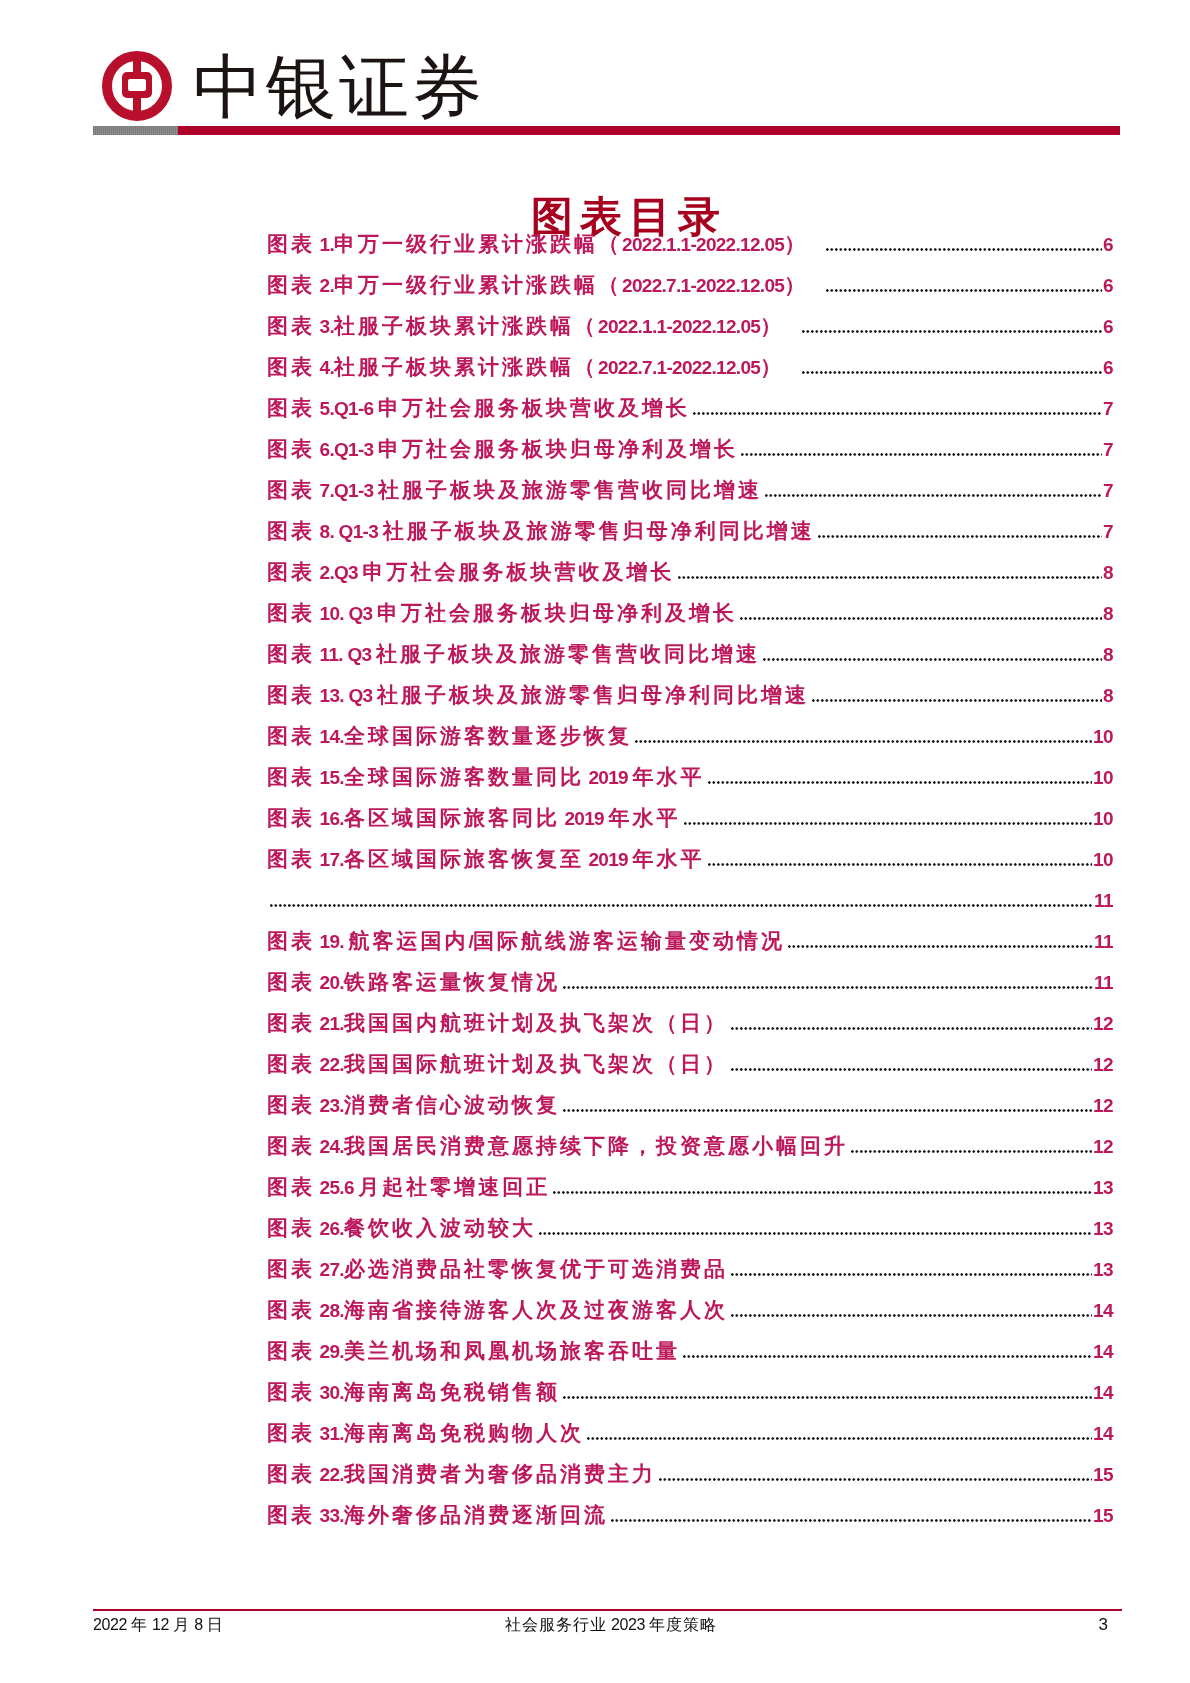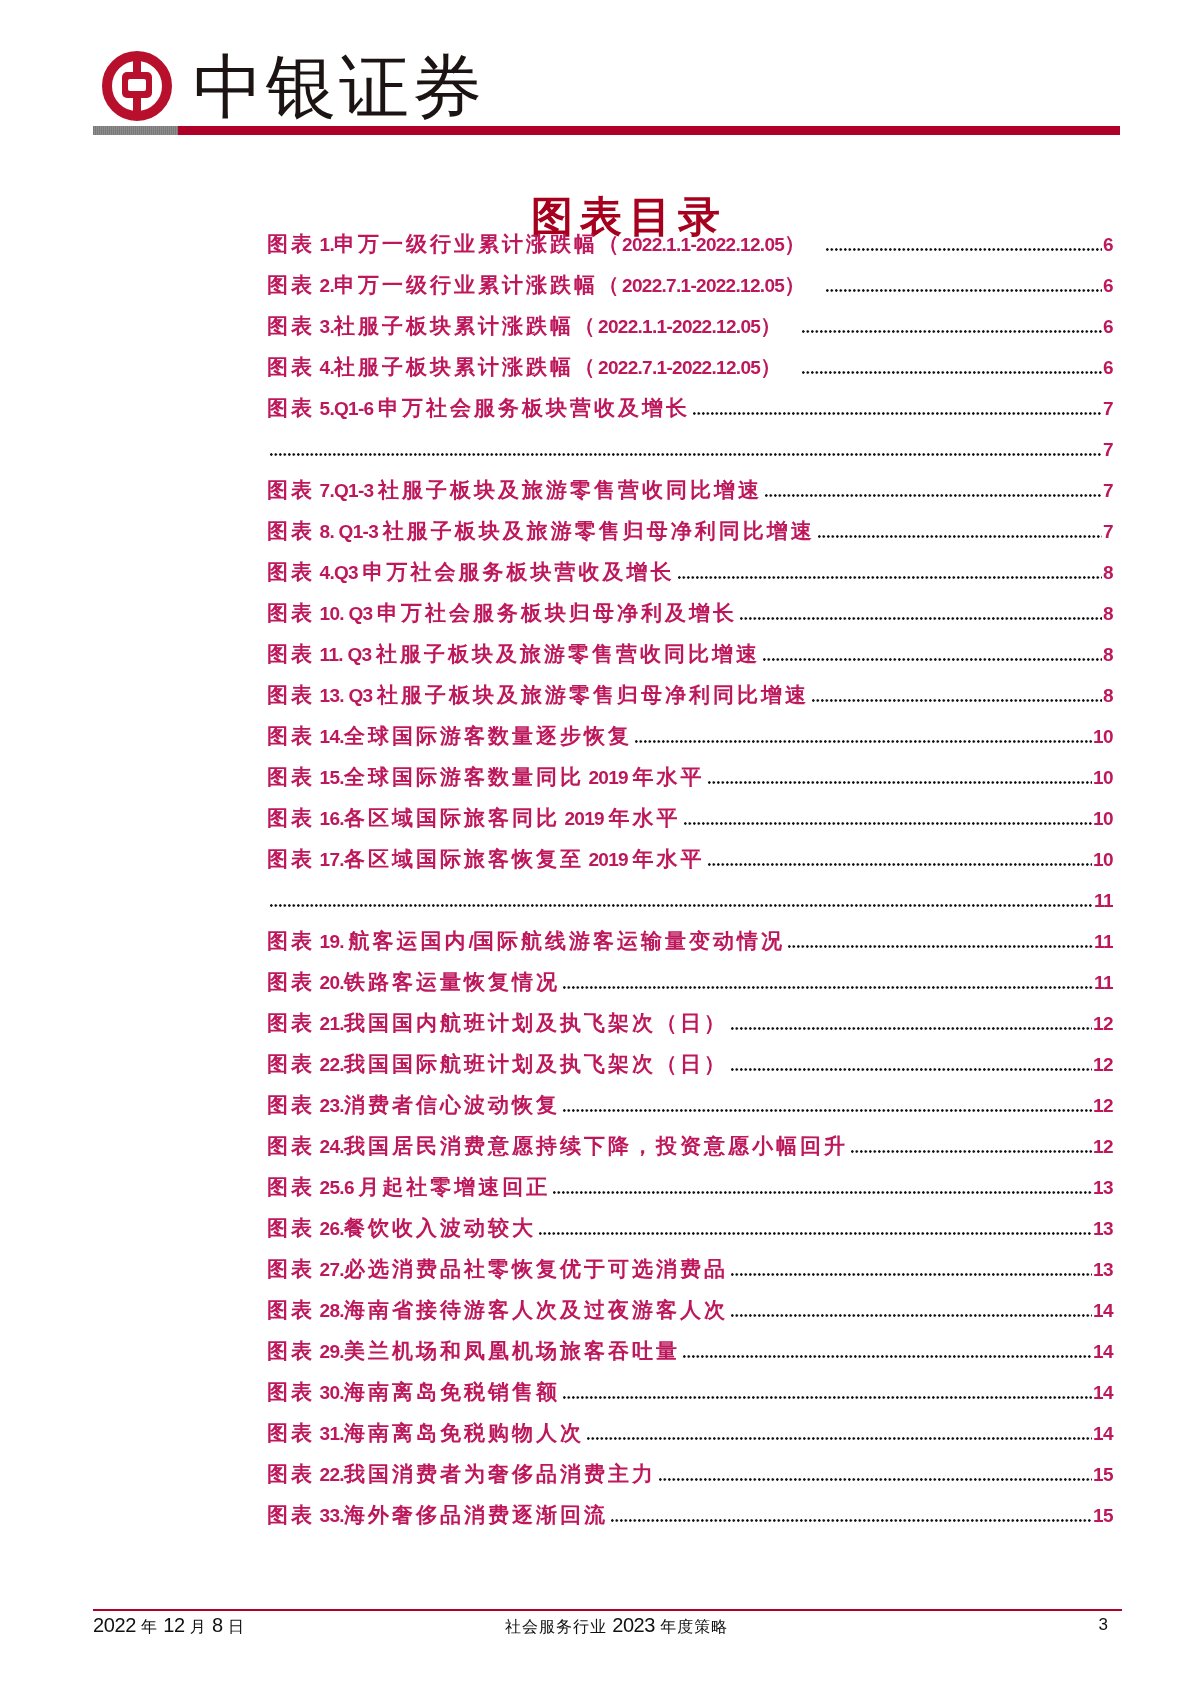--- a/index.html
+++ b/index.html
@@ -48,21 +48,21 @@
   .page {
     white-space: nowrap; font-family: "Liberation Sans", sans-serif; font-weight: bold;
     font-size: 19px; letter-spacing: -0.6px;
   }
   
   .fline { position: absolute; left: 93px; top: 1609px; width: 1029px; height: 2px; }
   .ftext {
     position: absolute; top: 1614px; height: 22px; line-height: 22px;
     font-size: 16px; letter-spacing: 1px; white-space: nowrap; color: #111;
   }
-  .ftext .lat { font-family: "Liberation Sans", sans-serif; font-size: 20px; letter-spacing: -0.4px; }
+  .ftext .lat { font-family: "Liberation Sans", sans-serif; font-size: 16px; letter-spacing: -0.4px; }
   .f-date { left: 93px; }
   .f-title { left: 505px; }
   .f-page { right: 82px; font-family: "Liberation Sans", sans-serif; font-size: 17px; letter-spacing: 0; }
 </style>
 </head>
 <body>
 
 <svg class="logo" viewBox="0 0 74 74">
   <circle cx="37" cy="37" r="30" fill="none" stroke="#b8102c" stroke-width="10"></circle>
   <rect x="33" y="7" width="8" height="60" fill="#b8102c"></rect>
@@ -95,35 +95,36 @@
       <span class="label mixed">图表<span class="lat"> 4.</span>社服子板块累计涨跌幅（<span class="lat">2022.7.1-2022.12.05</span>）</span>
       <span class="leader"></span>
       <span class="page">6</span>
     </a>
   <a class="row">
       <span class="label mixed">图表<span class="lat"> 5.Q1-6 </span>申万社会服务板块营收及增长</span>
       <span class="leader"></span>
       <span class="page">7</span>
     </a>
   <a class="row">
+      <span class="label mixed">图表<span class="lat"> 6.Q1-3 </span>申万社会服务板块归母净利及增长</span>
       <span class="leader"></span>
       <span class="page">7</span>
     </a>
   <a class="row">
       <span class="label mixed">图表<span class="lat"> 7.Q1-3 </span>社服子板块及旅游零售营收同比增速</span>
       <span class="leader"></span>
       <span class="page">7</span>
     </a>
   <a class="row">
       <span class="label mixed">图表<span class="lat"> 8. Q1-3 </span>社服子板块及旅游零售归母净利同比增速</span>
       <span class="leader"></span>
       <span class="page">7</span>
     </a>
   <a class="row">
-      <span class="label mixed">图表<span class="lat"> 4.Q3 </span>申万社会服务板块营收及增长</span>
+      <span class="label mixed">图表<span class="lat"> 2.Q3 </span>申万社会服务板块营收及增长</span>
       <span class="leader"></span>
       <span class="page">8</span>
     </a>
   <a class="row">
       <span class="label mixed">图表<span class="lat"> 10. Q3 </span>申万社会服务板块归母净利及增长</span>
       <span class="leader"></span>
       <span class="page">8</span>
     </a>
   <a class="row">
       <span class="label mixed">图表<span class="lat"> 11. Q3 </span>社服子板块及旅游零售营收同比增速</span>

